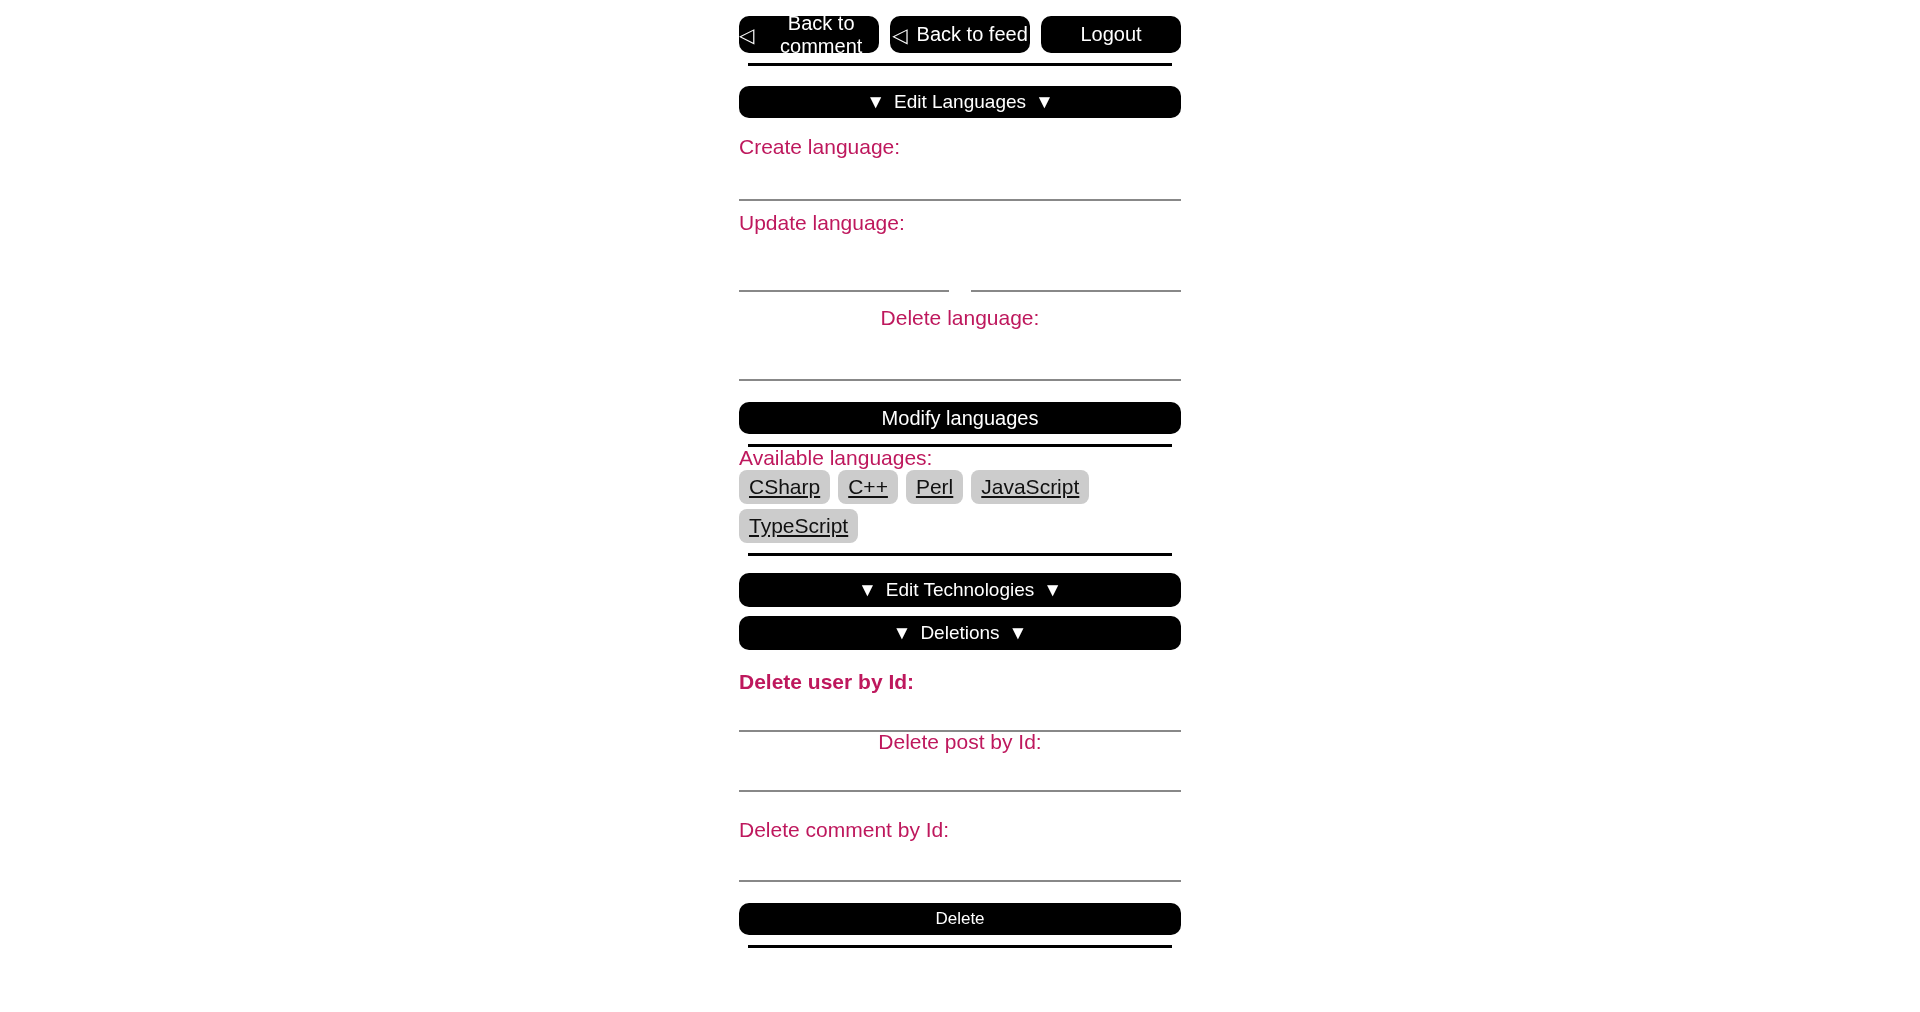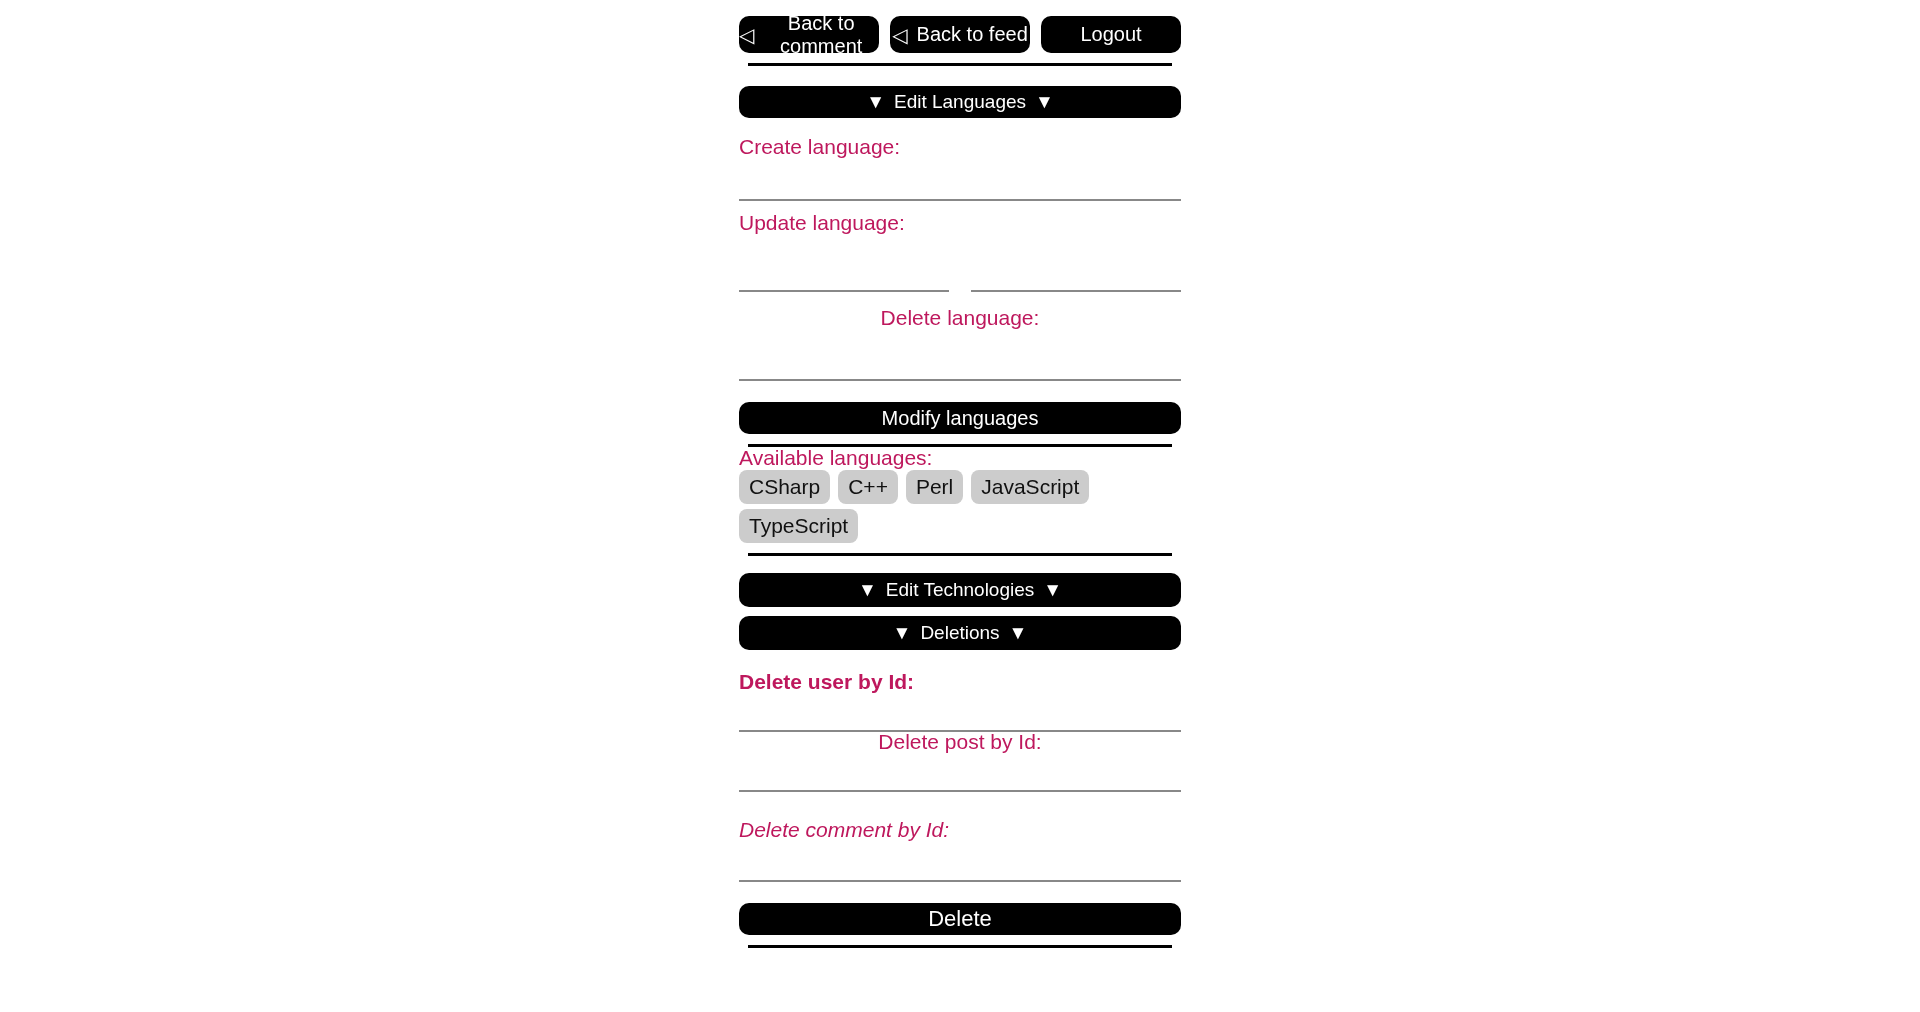--- a/index.html
+++ b/index.html
@@ -49,34 +49,34 @@
   [data-name="delete-language-label"]  { margin-top: 14px; text-align: center; }
   [data-name="delete-language-input"]  { margin-top: 13px; }
   [data-name="modify-languages-button"] { margin-top: 21px; width: 100%; height: 32px; font-size: 20px; }
   [data-name="divider-2"] { margin-top: 7px; }
 
   [data-name="available-languages-label"] { line-height: 22px; }
   .tags { display: flex; flex-wrap: wrap; gap: 5px 8px; margin-top: 1px; }
   .tag {
     background: #cccccc; color: #111;
     border-radius: 8px; padding: 4px 10px;
-    font-size: 21px; line-height: 26px;
+    font-size: 21px; line-height: 26px; text-decoration: underline;
   }
   [data-name="divider-3"] { margin-top: 13px; }
 
   [data-name="edit-technologies-button"] { margin-top: 17px; height: 34px; }
   [data-name="deletions-button"] { margin-top: 9px; height: 34px; }
 
   [data-name="delete-user-label"]    { margin-top: 22px; line-height: 20px; font-weight: bold; }
   [data-name="delete-user-input"]    { margin-top: 2px; }
   [data-name="delete-post-label"]    { line-height: 20px; text-align: center; }
   [data-name="delete-post-input"]    { margin-top: 2px; }
-  [data-name="delete-comment-label"] { margin-top: 28px; line-height: 20px; font-style: italic; }
+  [data-name="delete-comment-label"] { margin-top: 28px; line-height: 20px; }
   [data-name="delete-comment-input"] { margin-top: 4px; }
-  [data-name="delete-button"] { margin-top: 21px; width: 100%; height: 32px; font-size: 22px; }
+  [data-name="delete-button"] { margin-top: 21px; width: 100%; height: 32px; font-size: 17px; }
   [data-name="divider-4"] { margin-top: 8px; }
 </style>
 </head>
 <body>
 
 <div class="container" data-name="admin-panel">
 
   <div class="top-row" data-name="top-nav-row">
     <button class="btn" data-name="back-to-profile-button">
       <span data-name="back-arrow-icon">◁</span>

